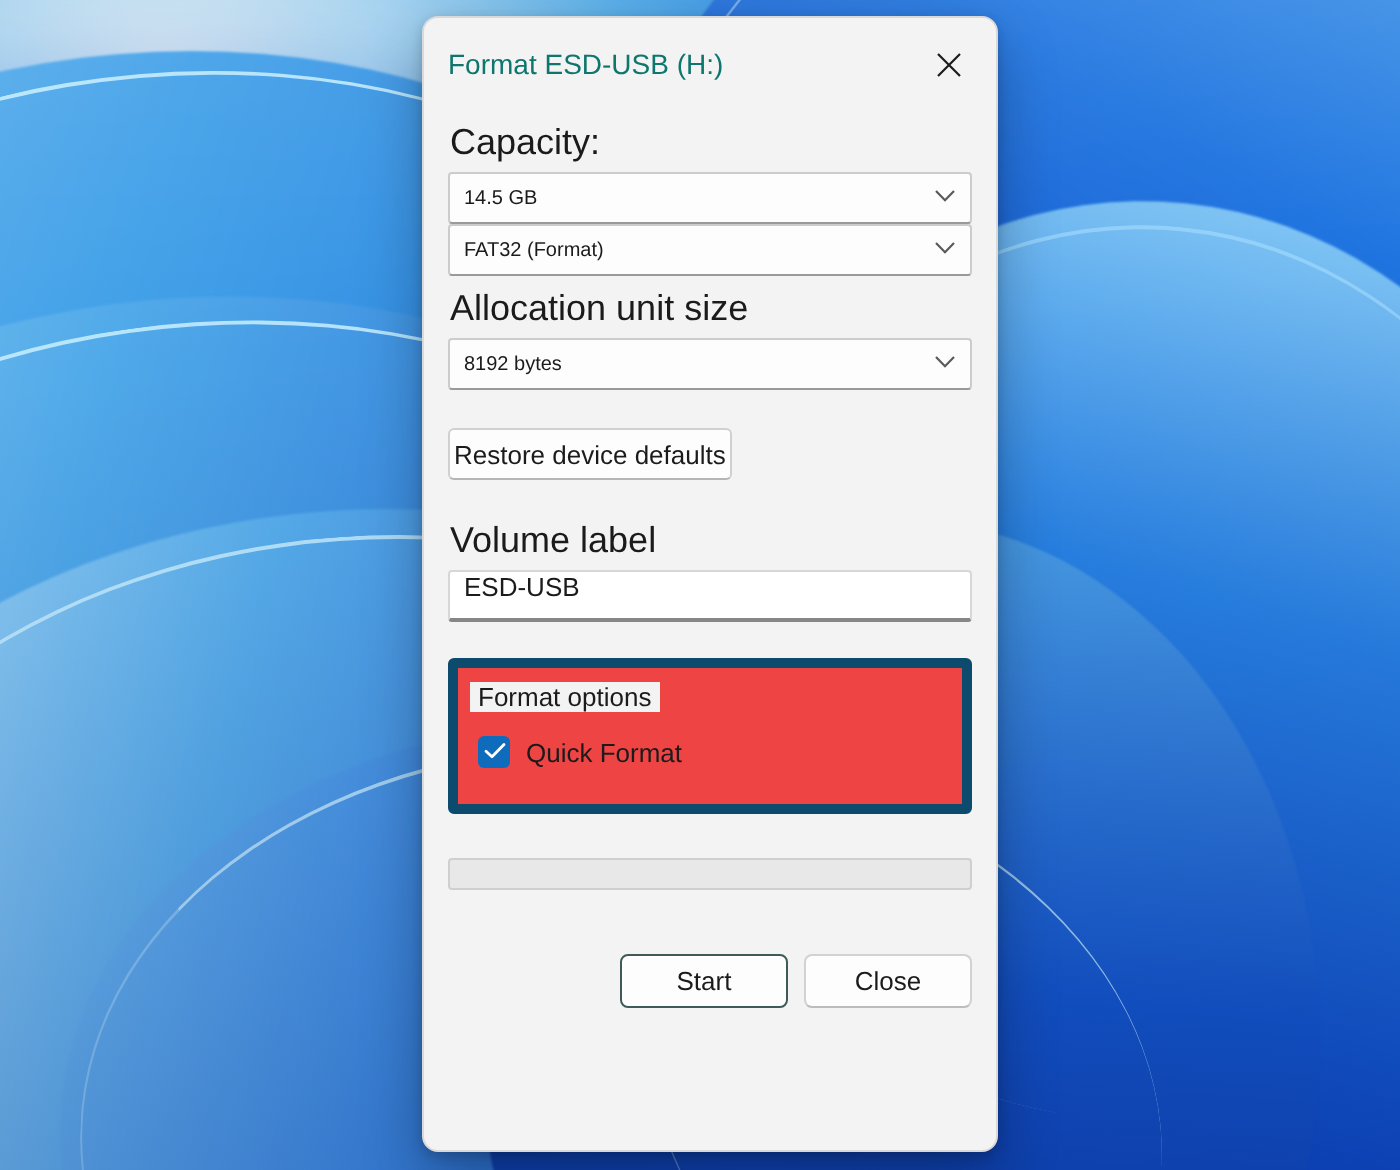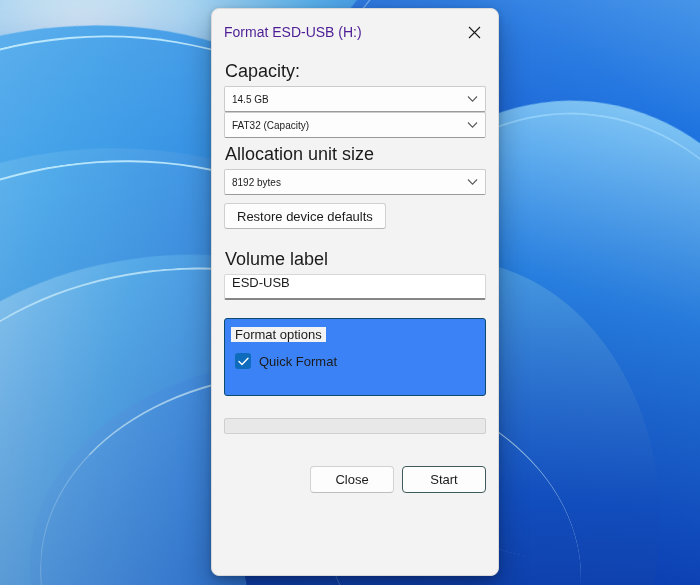--- a/index.html
+++ b/index.html
@@ -117,21 +117,21 @@
   }
   .titlebar {
     height: 46px;
     display: flex;
     align-items: center;
     padding: 0 0 0 12px;
     box-sizing: border-box;
   }
   .title-text {
     font-size: 14px;
-    color: #4c1d95;
+    color: #0f766e;
     flex: 1;
     white-space: nowrap;
   }
   .close-btn {
     width: 44px;
     height: 32px;
     display: flex;
     align-items: center;
     justify-content: center;
     cursor: default;
@@ -165,26 +165,26 @@
   }
   .combo .chev {
     position: absolute;
     right: 7px;
     top: 50%;
     transform: translateY(-50%);
     display: block;
   }
 
   .restore-btn {
-    margin-top: 8px;
+    margin-top: 19px;
     display: inline-flex;
     align-items: center;
     justify-content: center;
     height: 26px;
-    padding: 0 12px;
+    padding: 0 2px;
     background: #fdfdfd;
     border: 1px solid #d0d0d0;
     border-bottom-color: #b5b5b5;
     border-radius: 3px;
     font-size: 13px;
     color: #1b1b1b;
     cursor: default;
     box-sizing: border-box;
   }
 
@@ -198,23 +198,23 @@
     display: flex;
     align-items: flex-start;
     padding: 0 7px;
     font-size: 13px;
     color: #1b1b1b;
     box-sizing: border-box;
   }
 
   .groupbox {
     margin-top: 18px;
-    border: 1px solid #0c4a6e;
+    border: 5px solid #0c4a6e;
     border-radius: 3px;
-    background: #3b82f6;
+    background: #ef4444;
     padding: 6px 10px 10px 10px;
     height: 78px;
     box-sizing: border-box;
   }
   .group-title {
     font-size: 13px;
     color: #1b1b1b;
     background: #f3f3f3;
     display: inline-block;
     padding: 0 4px;
@@ -321,21 +321,21 @@
     <div class="combo">
       <span>14.5 GB</span>
       <span class="chev">
         <svg width="11" height="7" viewBox="0 0 11 7">
           <path d="M1 1 L5.5 5.6 L10 1" stroke="#5a5a5a" stroke-width="1.1" fill="none"></path>
         </svg>
       </span>
     </div>
 
     <div class="combo">
-      <span>FAT32 (Capacity)</span>
+      <span>FAT32 (Format)</span>
       <span class="chev">
         <svg width="11" height="7" viewBox="0 0 11 7">
           <path d="M1 1 L5.5 5.6 L10 1" stroke="#5a5a5a" stroke-width="1.1" fill="none"></path>
         </svg>
       </span>
     </div>
 
     <div class="field-label">Allocation unit size</div>
     <div class="combo">
       <span>8192 bytes</span>
@@ -365,18 +365,18 @@
         </span>
         <span class="check-label">Quick Format</span>
       </div>
     </div>
 
     <div class="progress">
       <div class="progress-fill" style="width: 0%;"></div>
     </div>
 
     <div class="footer">
+      <div class="btn focused">Start</div>
       <div class="btn">Close</div>
-      <div class="btn focused">Start</div>
     </div>
 
   </div>
 </div>
 
 </body></html>

